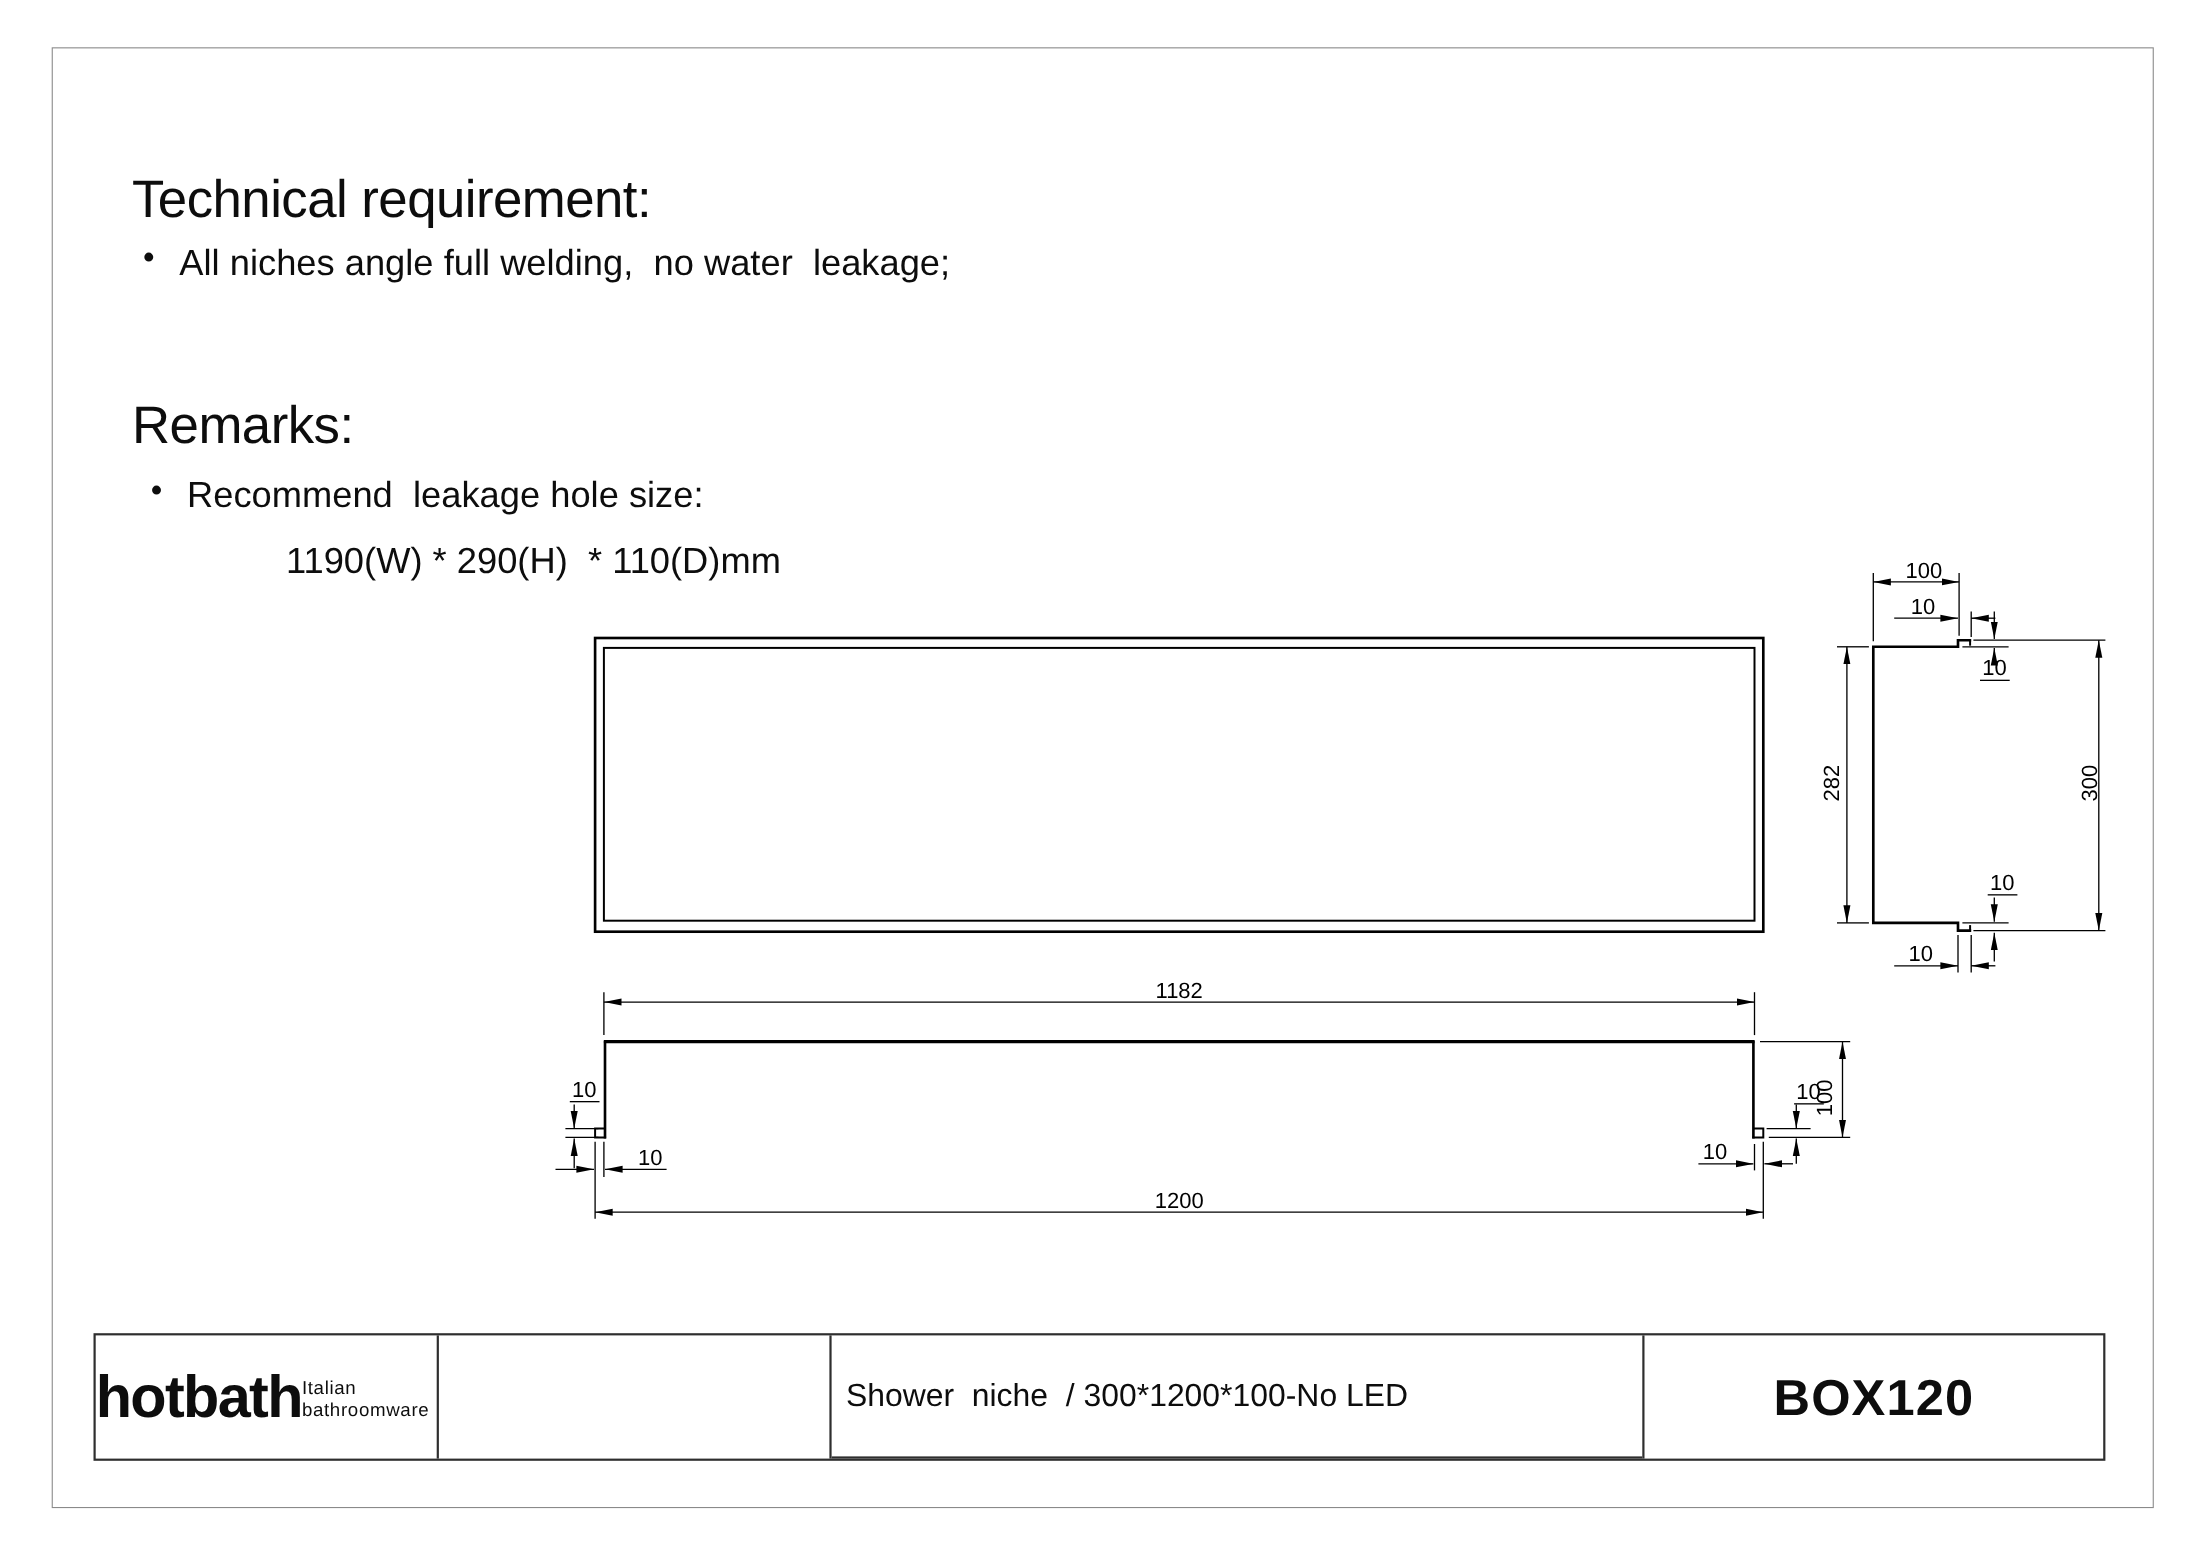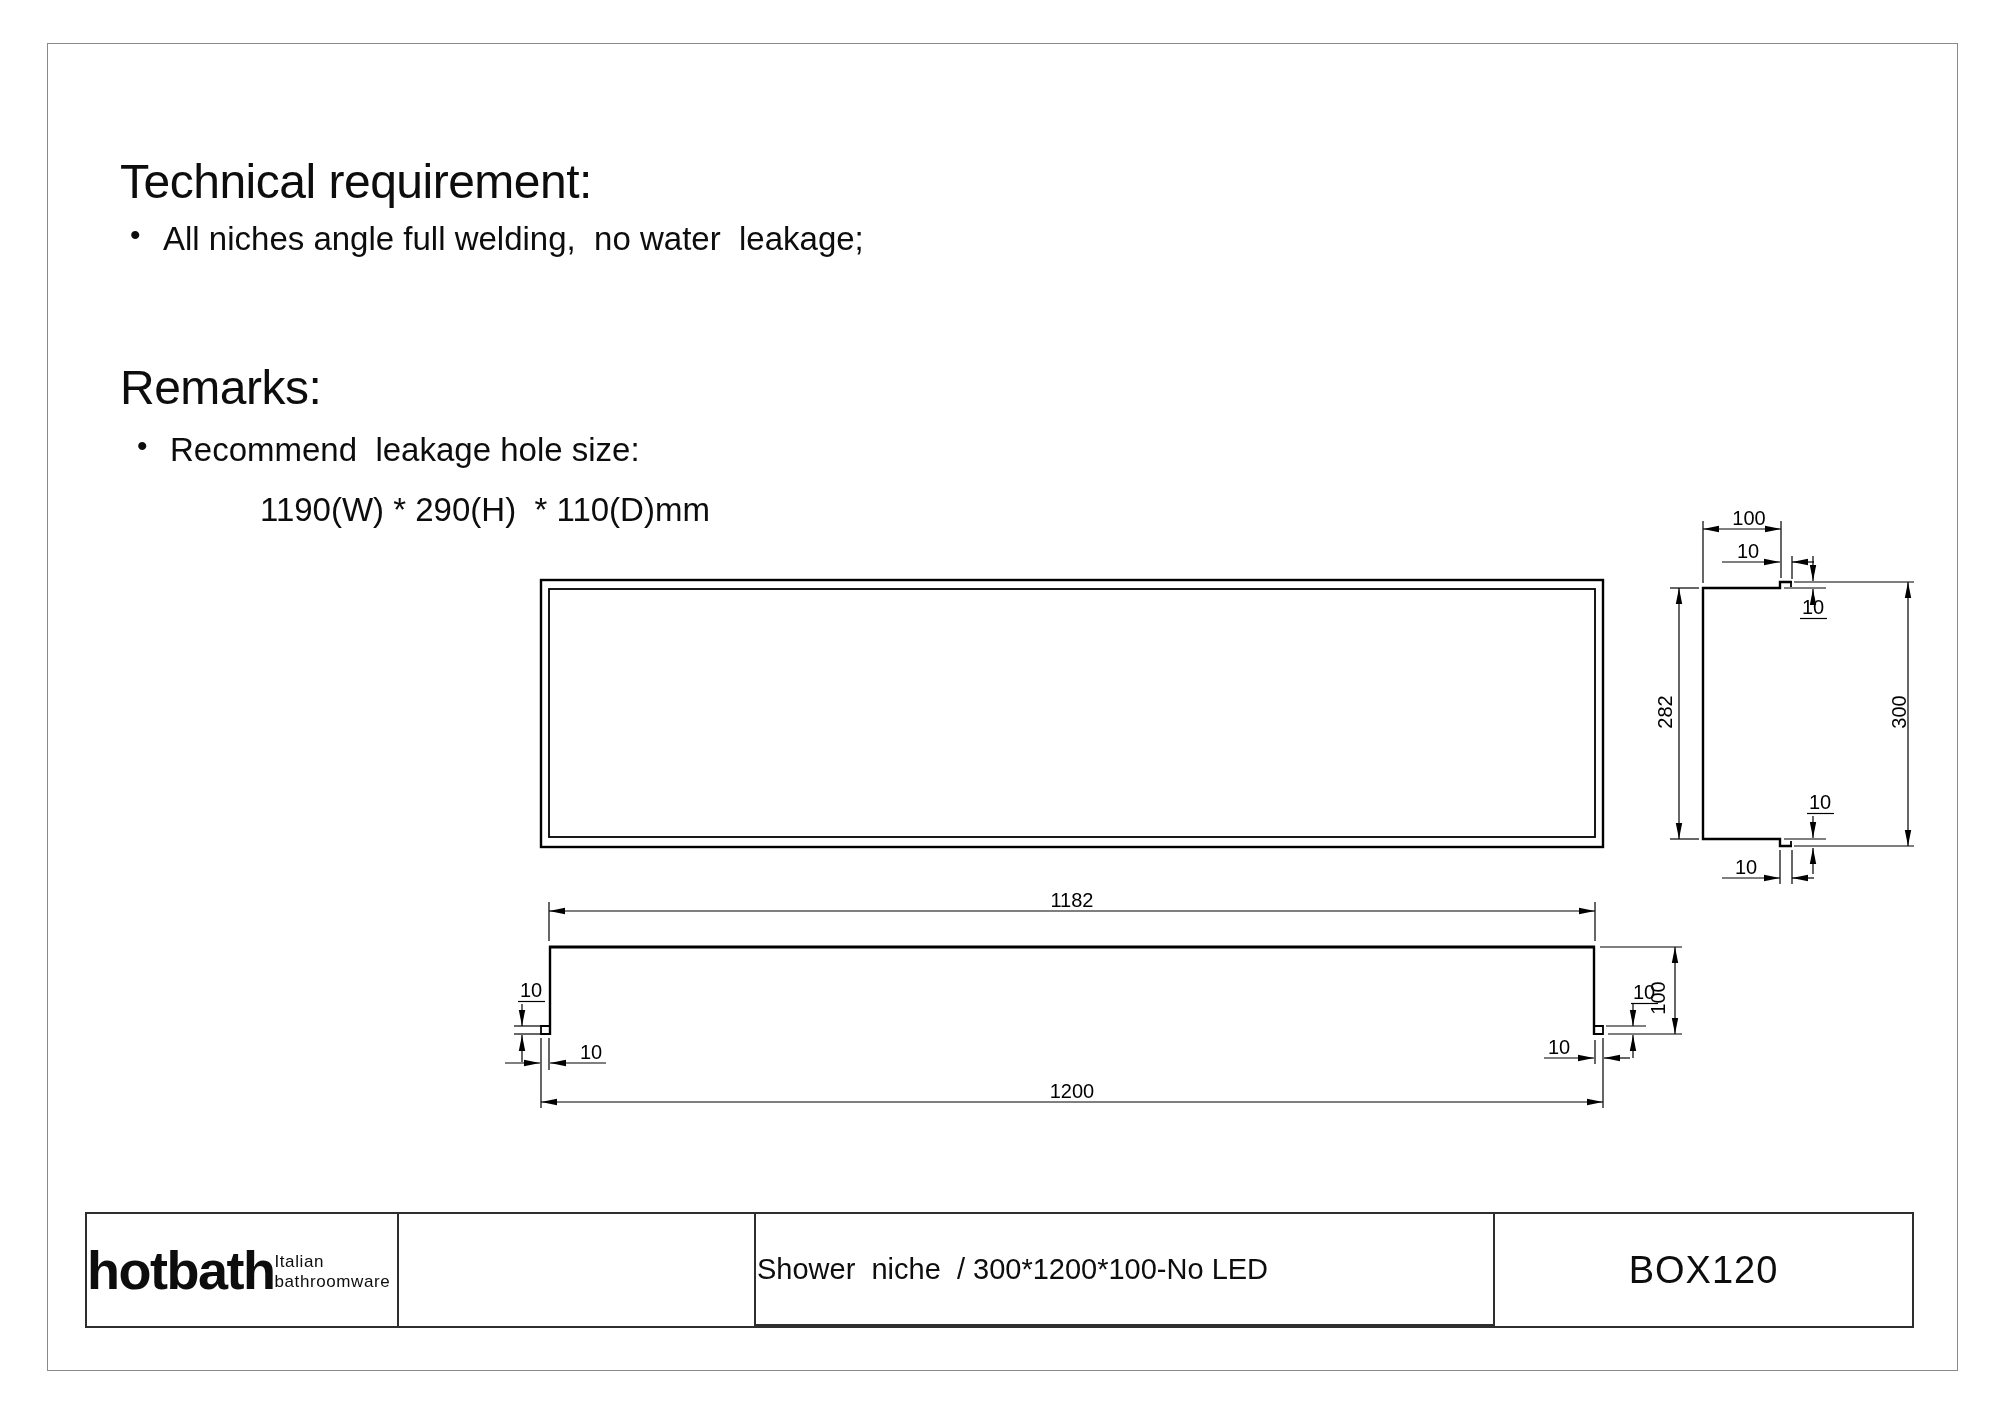--- a/index.html
+++ b/index.html
@@ -22,24 +22,24 @@
   #title-block{left:85px;top:1212px;width:1829px;height:116px;
       border:2px solid #2e2e2e;box-sizing:border-box;display:flex;}
   .tb-cell{height:100%;box-sizing:border-box;border-right:2px solid #2e2e2e;}
   .tb-cell:last-child{border-right:none;}
   #tb-logo-cell{width:312px;display:flex;flex-direction:row;align-items:center;justify-content:center;}
   #tb-empty-cell{width:357px;}
   #tb-desc-cell{width:739px;display:flex;flex-direction:column;}
   #tb-model-cell{flex:1;display:flex;align-items:center;justify-content:center;}
   .logo-word{font-size:54px;font-weight:700;letter-spacing:-1.5px;line-height:1;}
   .logo-tag{font-size:17px;letter-spacing:0.6px;margin-top:3px;}
-  .tb-row{flex:1;display:flex;align-items:center;padding-left:1px;
+  .tb-row{flex:1;display:flex;align-items:center;padding-left:13px;
       font-size:29px;box-sizing:border-box;white-space:pre;}
   .tb-row-top{border-bottom:2px solid #2e2e2e;}
-  .model-text{font-size:38px;font-weight:400;letter-spacing:1px;text-align:right;}
+  .model-text{font-size:46px;font-weight:700;letter-spacing:1px;text-align:right;}
 </style>
 </head>
 <body>
 
 <div id="page-border" class="abs"></div>
 
 <div class="abs heading" style="left:120px;top:158px;">Technical requirement:</div>
 
 <div class="abs bullet-line" style="left:163px;top:219px;">All niches angle full welding,  no water  leakage;</div>
 

